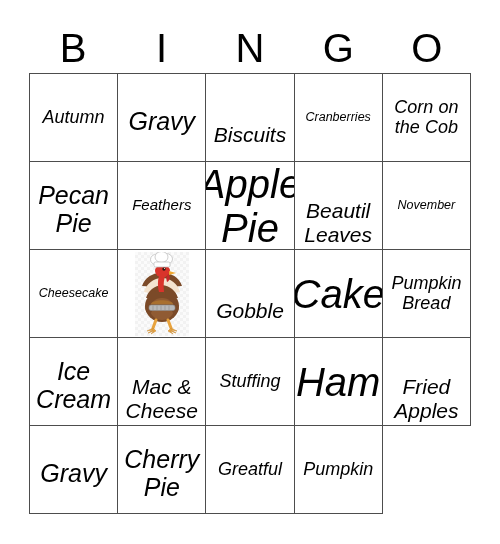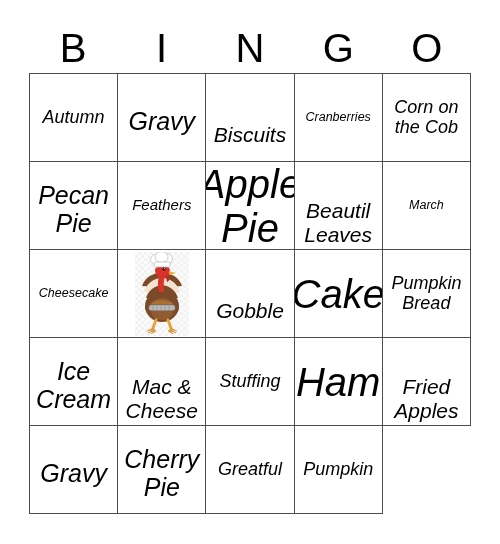--- a/index.html
+++ b/index.html
@@ -151,21 +151,21 @@
       <div class="cell">
         <span class="cell-text fs-sm">Feathers</span>
       </div>
       <div class="cell">
         <span class="cell-text fs-xxl">Apple Pie</span>
       </div>
       <div class="cell">
         <span class="cell-text fs-lg">Beautil Leaves</span>
       </div>
       <div class="cell">
-        <span class="cell-text fs-xs">March</span>
+        <span class="cell-text fs-xs">November</span>
       </div>
       <div class="cell">
         <span class="cell-text fs-xs">Cheesecake</span>
       </div>
       <div class="cell free">
         <div id="turkey-wrap">
   <svg viewBox="0 0 54 84" xmlns="http://www.w3.org/2000/svg">
     <defs>
       <clipPath id="bodyClip">
                 <ellipse cx="27" cy="54" rx="17" ry="16"></ellipse>

